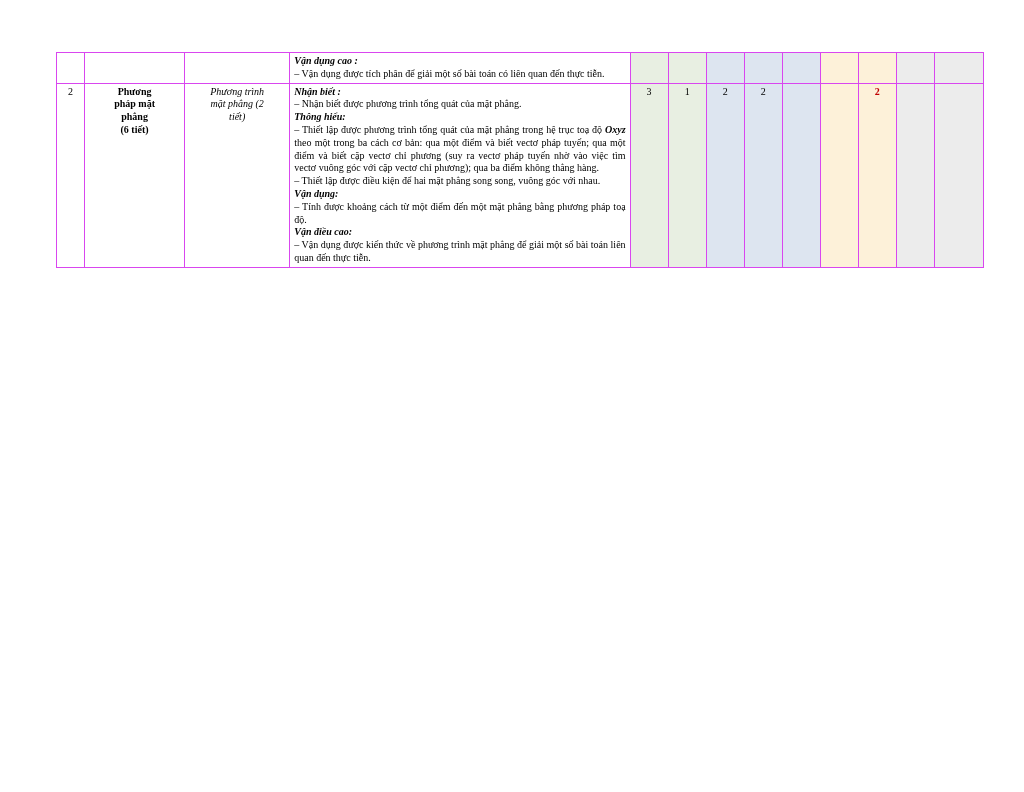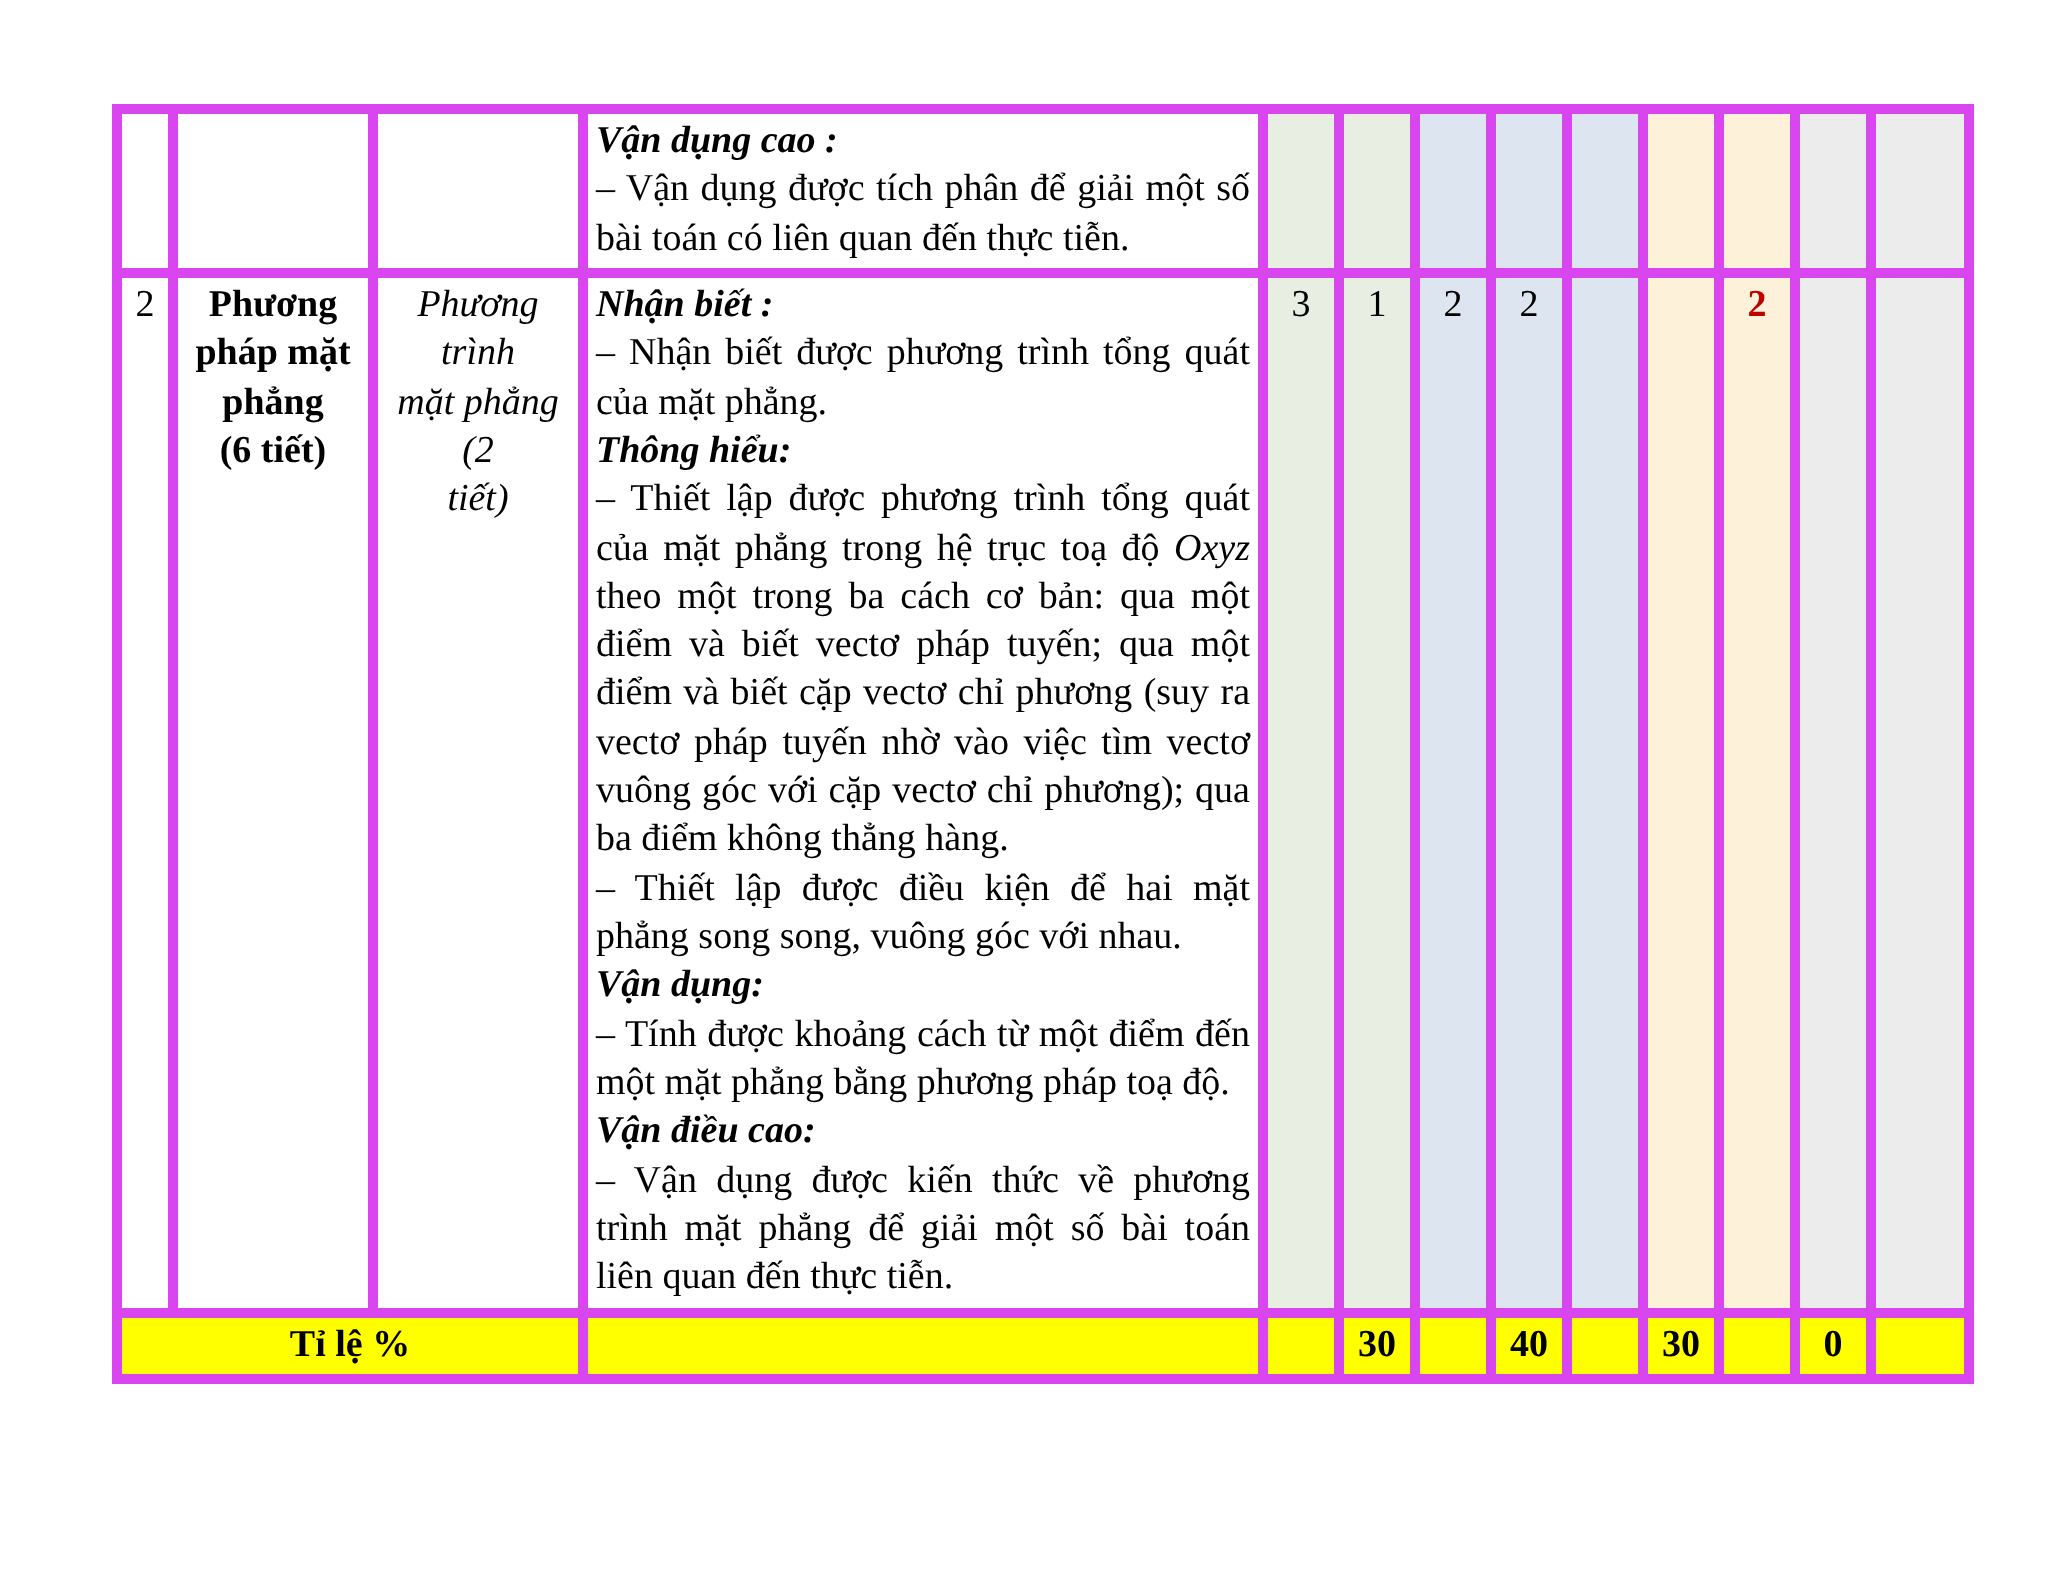--- a/index.html
+++ b/index.html
@@ -19,24 +19,24 @@
     left: 56px;
     top: 52px;
     width: 928px;
   }
   table.matrix {
     border-collapse: collapse;
     table-layout: fixed;
     width: 928px;
   }
   table.matrix td {
-    border: 5px solid #d946ef;
+    border: 1px solid #d946ef;
     vertical-align: top;
     padding: 2px 4px;
-    font-size: 19px;
+    font-size: 10px;
     line-height: 1.28;
   }
   
   col.c-no      { width: 28px; }
   col.c-topic   { width: 100px; }
   col.c-sub     { width: 105px; }
   col.c-desc    { width: 340px; }
   col.c-n1      { width: 38px; }
   col.c-n2      { width: 38px; }
   col.c-n3      { width: 38px; }
@@ -78,21 +78,21 @@
   .num-cell {
     vertical-align: middle;
     text-align: center;
   }
   .row-label {
     vertical-align: middle;
     text-align: center;
     font-weight: bold;
   }
   .tall-desc { padding-top: 3px; }
-  .em-oxyz { font-style: italic; }
+  .em-oxyz { font-style: italic; font-weight: bold; }
 </style>
 </head>
 <body>
 
 <div class="page">
   <table class="matrix">
     <colgroup>
       <col class="c-no">
         <col class="c-topic">
         <col class="c-sub">
@@ -158,28 +158,15 @@
         <td class="num-cell fill-blue">2</td>
         <td class="num-cell fill-blue"></td>
         <td class="num-cell fill-cream"></td>
         <td class="num-cell fill-cream red bold">2</td>
         <td class="num-cell fill-grey"></td>
         <td class="num-cell fill-grey"></td>
       </tr>
 
 
 
-      <tr>
-        <td class="row-label fill-yellow" colspan="3">Tỉ lệ %</td>
-        <td class="fill-yellow"></td>
-        <td class="num-cell bold fill-yellow"></td>
-        <td class="num-cell bold fill-yellow">30</td>
-        <td class="num-cell bold fill-yellow"></td>
-        <td class="num-cell bold fill-yellow">40</td>
-        <td class="num-cell bold fill-yellow"></td>
-        <td class="num-cell bold fill-yellow">30</td>
-        <td class="num-cell bold fill-yellow"></td>
-        <td class="num-cell bold fill-yellow">0</td>
-        <td class="num-cell bold fill-yellow"></td>
-      </tr>
     </tbody>
   </table>
 </div>
 
 </body></html>

